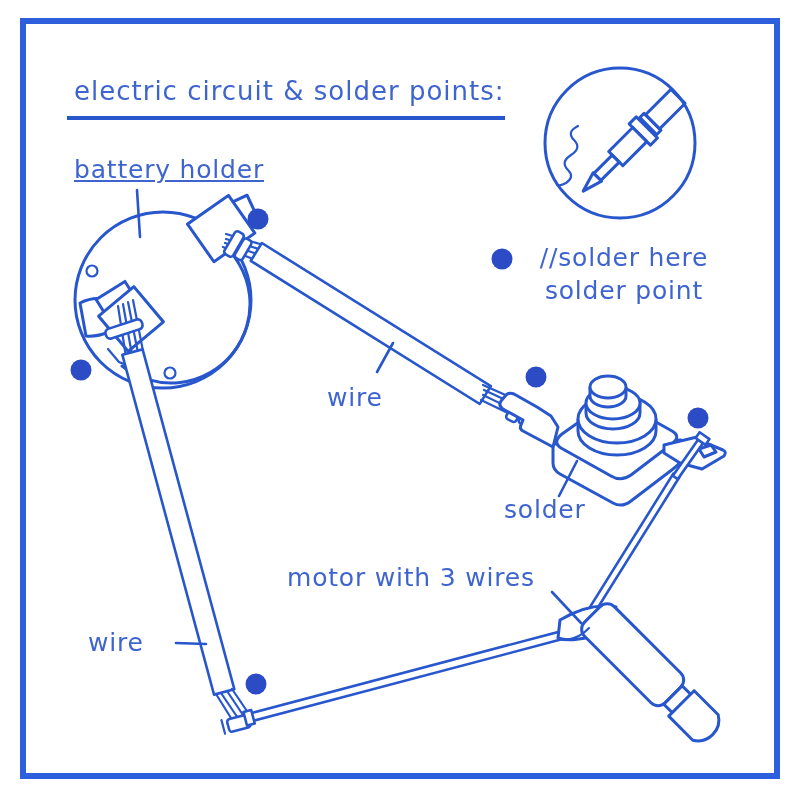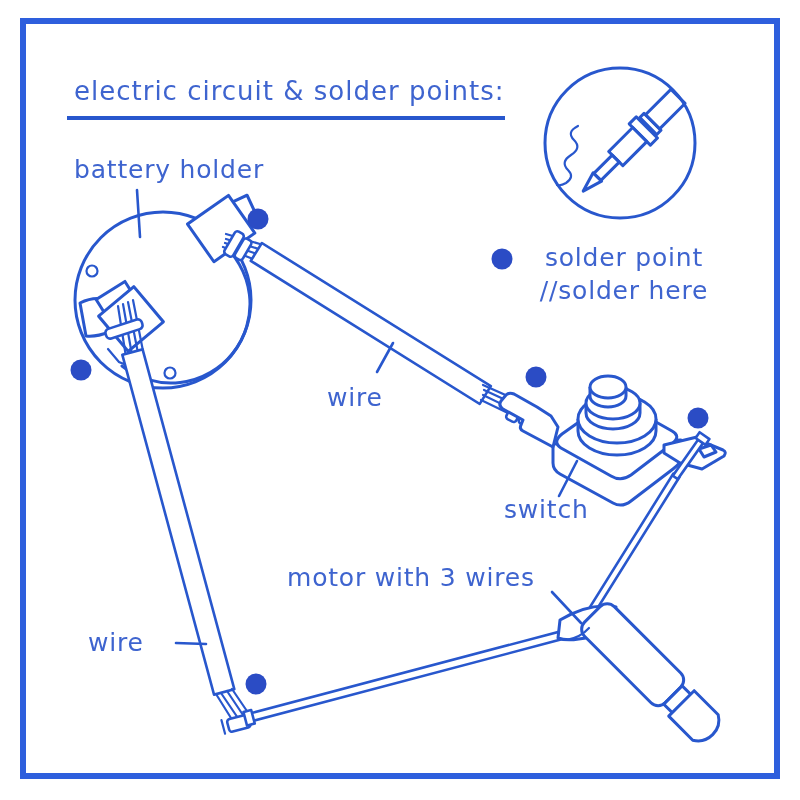--- a/index.html
+++ b/index.html
@@ -181,28 +181,28 @@
         <circle cx="502" cy="259" r="10.5" fill="#2b4cc5"></circle>
         <circle cx="536" cy="377" r="10.5" fill="#2b4cc5"></circle>
         <circle cx="698" cy="418" r="10.5" fill="#2b4cc5"></circle>
         <circle cx="256" cy="684" r="10.5" fill="#2b4cc5"></circle>
       </g>
   </svg>
 
   <div class="label title" style="left:74px;top:76px;">electric circuit &amp; solder points:</div>
   <div class="underline"></div>
 
-  <div class="label" style="left:74px;top:155px;">battery holder</div>
+  <div class="label" style="left:74px;top:155px;text-decoration:underline;">battery holder</div>
 
   <div class="label" style="left:327px;top:383px;">wire</div>
 
-  <div class="label" style="left:504px;top:495px;">switch</div>
+  <div class="label" style="left:504px;top:495px;">solder</div>
 
   <div class="label" style="left:287px;top:563px;">motor with 3 wires</div>
 
   <div class="label" style="left:88px;top:628px;">wire</div>
 
   <div class="legend-text">
+    <div>//solder here</div>
     <div>solder point</div>
-    <div>//solder here</div>
   </div>
 
 </div>
 
 </body></html>

